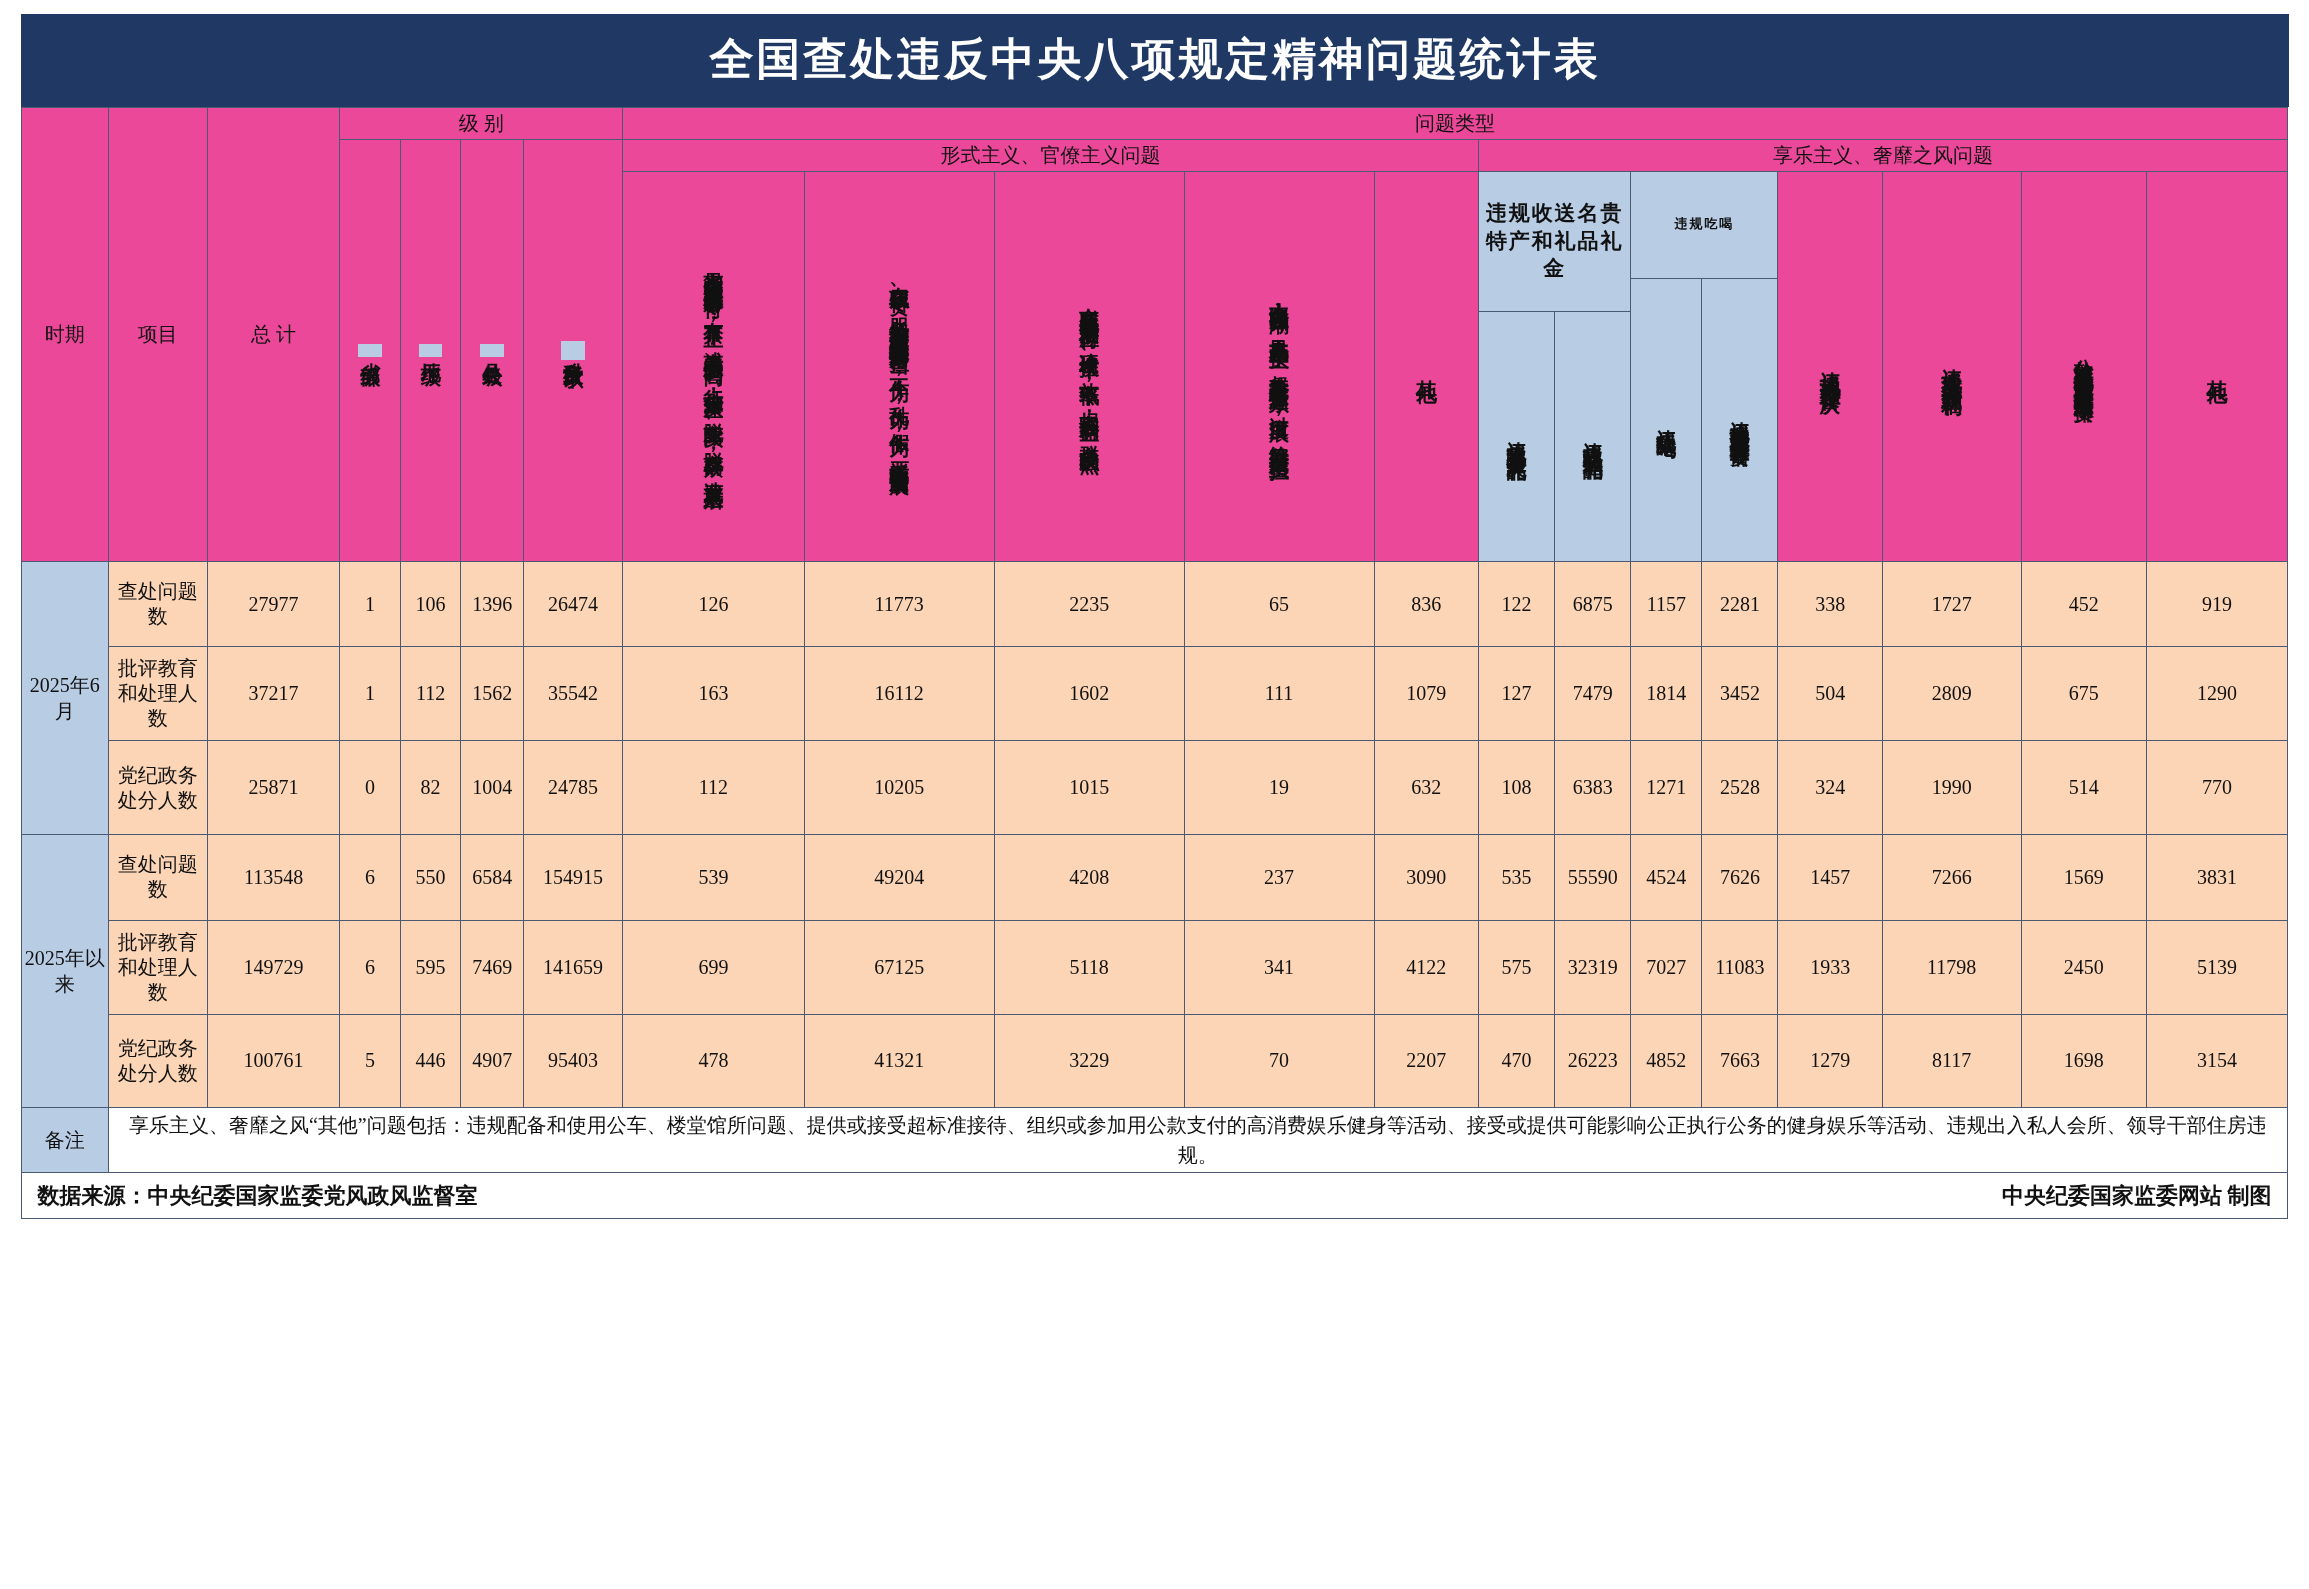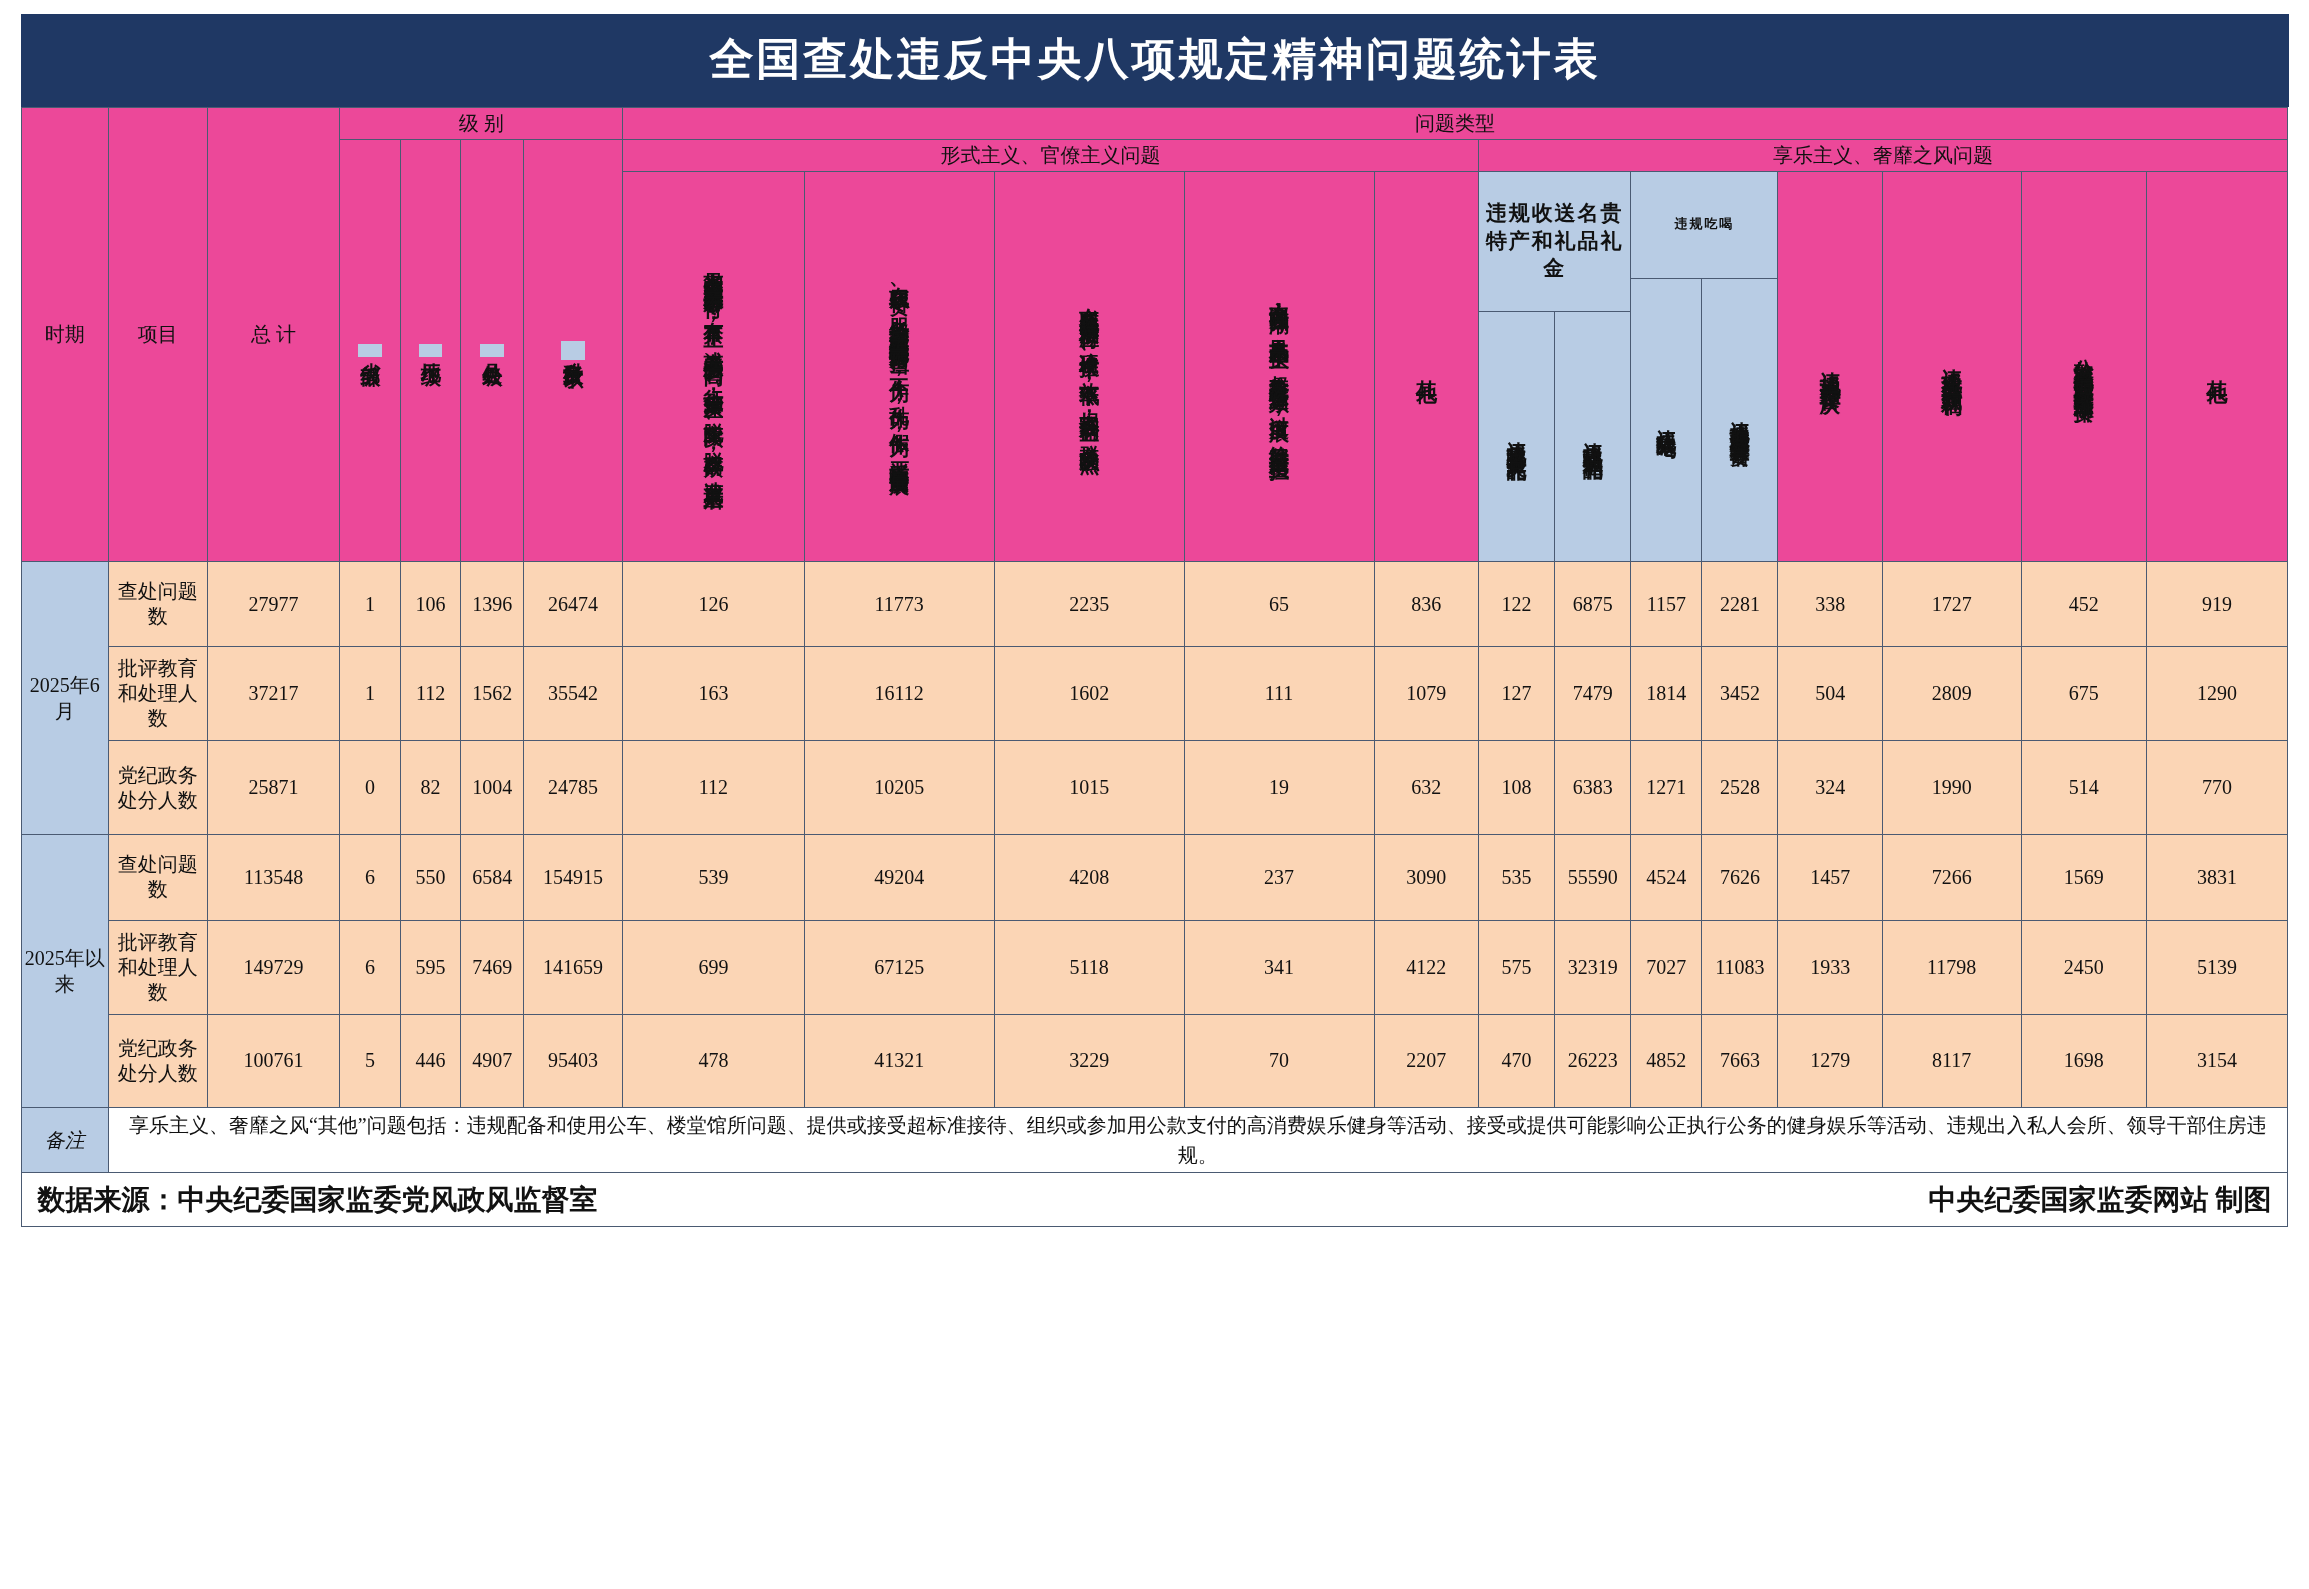--- a/index.html
+++ b/index.html
@@ -102,38 +102,37 @@
     background: #b8cce4;
     font-weight: bold;
     font-size: 22px;
     line-height: 1.3;
   }
   .note-label {
     background: #b8cce4;
     font-weight: bold;
     font-size: 22px;
     width: 68px;
-    font-style: italic;
   }
   .note-text {
     background: #ffffff;
     text-align: left;
     font-size: 22px;
     line-height: 1.5;
     padding: 7.7px 9.7px 7.7px 13.5px;
   }
   .footer {
     display: flex;
     justify-content: space-between;
     border: 1px solid #4a5a72;
     border-top: none;
     width: 2267px;
     box-sizing: border-box;
     padding: 7.7px 15.4px 7.7px 15.4px;
-    font-size: 28px;
+    font-size: 22px;
     font-weight: bold;
     background: #ffffff;
   }
 </style>
 </head>
 <body>
 
 <div class="page">
 
   <div class="title-bar">全国查处违反中央八项规定精神问题统计表</div>

